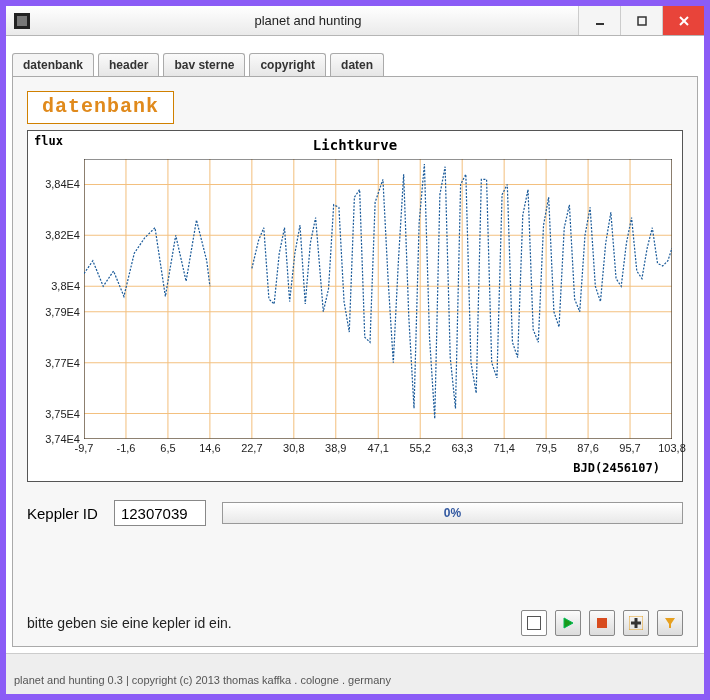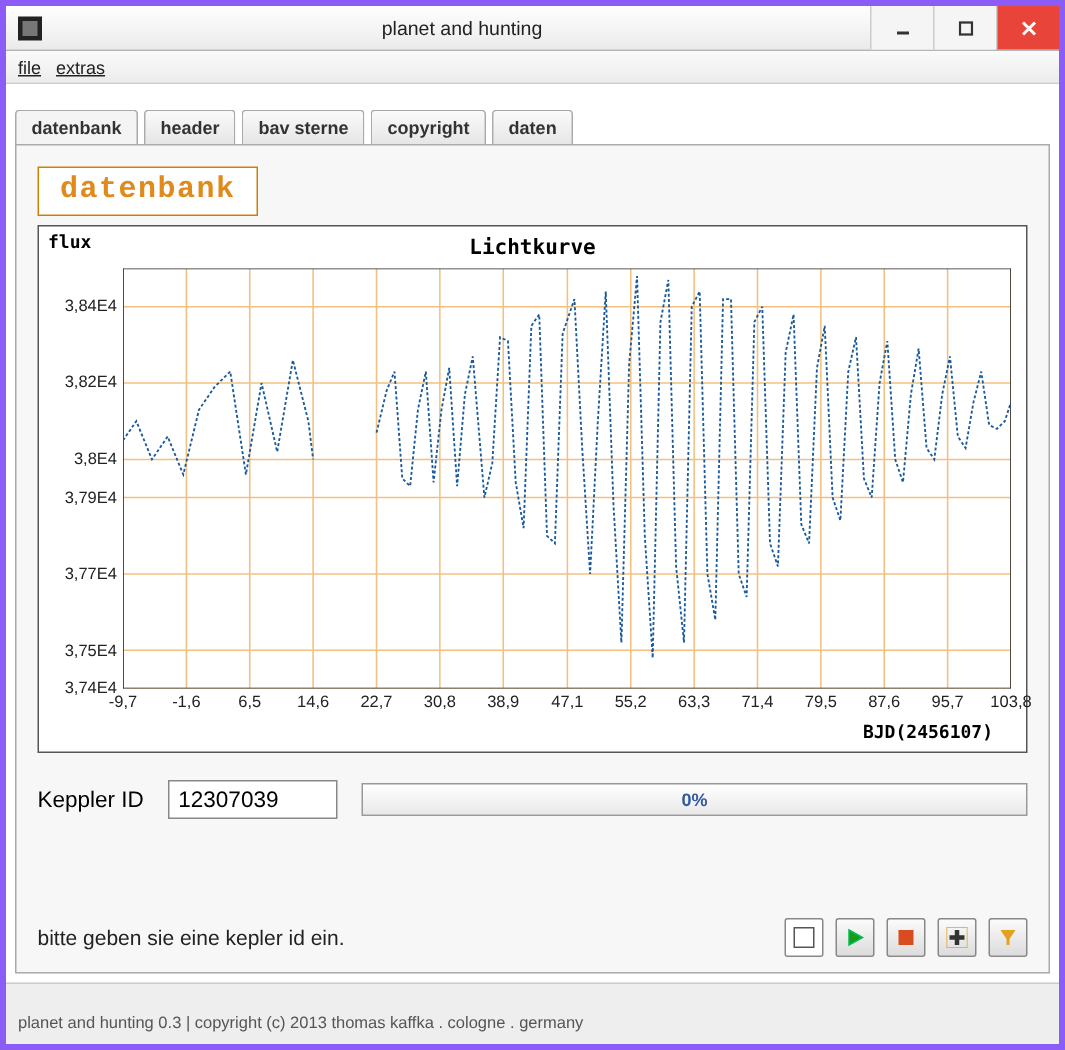--- a/index.html
+++ b/index.html
@@ -1,17 +1,17 @@
 <!DOCTYPE html>
 <html><head>
 <meta charset="utf-8">
 <style>
   * { box-sizing: border-box; }
   html, body { margin:0; padding:0; font-family: Arial, sans-serif; font-size:12px; background:#e5e5e5; }
-  .window { width:710px; height:700px; margin:0; border:4px solid #8b5cf6; background:#fff; display:flex; flex-direction:column; }
+  .window { width:710px; height:700px; margin:0; border:6px solid #8b5cf6; background:#fff; display:flex; flex-direction:column; }
   .titlebar { height:30px; background:linear-gradient(#fff,#eaeaea); display:flex; align-items:center; border-bottom:1px solid #b5b5b5; }
   .titlebar .app-icon { width:16px; height:16px; margin:0 8px; background:#222; display:inline-block; position:relative; }
   .titlebar .app-icon::after { content:""; position:absolute; inset:3px; background:#777; }
   .titlebar .title { flex:1; text-align:center; font-size:13px; color:#222; }
   .titlebar .controls { display:flex; height:100%; }
   .titlebar .ctrl { width:42px; display:flex; align-items:center; justify-content:center; border-left:1px solid #ccc; cursor:pointer; font-size:13px; }
   .titlebar .ctrl.min, .titlebar .ctrl.max { background:#f5f5f5; }
   .titlebar .ctrl.close { background:#e8443a; color:#fff; font-weight:bold; }
   .menubar { height:22px; background:linear-gradient(#fafafa,#ececec); display:flex; align-items:center; padding:0 8px; gap:10px; border-bottom:1px solid #ccc; }
   .menubar .menu-item { text-decoration:underline; color:#222; cursor:pointer; }
@@ -27,21 +27,21 @@
   .chart-title { position:absolute; left:50%; top:6px; transform:translateX(-50%); font:bold 14px monospace;text-align:right; }
   .chart-xlabel-right { position:absolute; right:22px; bottom:6px; font:bold 12px monospace;margin-left:20px; }
   .plot-area { position:absolute; left:56px; top:28px; right:10px; bottom:42px; }
   .grid line { stroke:#f3c07f; stroke-width:1; }
   .axis line { stroke:#242424; }
   .ytick { position:absolute; right:100%; margin-right:4px; font:11px Arial; transform:translateY(-50%); color:#222;}
   .xtick { position:absolute; top:100%; margin-top:3px; font:11px Arial; transform:translateX(-50%); color:#222;}
   .curve { fill:none; stroke:#1a5a99; stroke-width:1.2; stroke-dasharray:2 1.5; }
   .row { display:flex; align-items:center; gap:16px; margin-bottom:8px;}
   .field-label { font-size:15px; }
-  .text-input { width:113px; height:26px; font-size:15px; padding:2px 6px; border:1px solid #888; background:#fff; }
+  .text-input { width:92px; height:26px; font-size:15px; padding:2px 6px; border:1px solid #888; background:#fff; }
   .progress { flex:1; height:22px; border:1px solid #999; background:linear-gradient(#fff,#e8e8e8); display:flex; align-items:center; justify-content:center; font-size:12px; font-weight:bold; color:#3258a0;}
   .bottom-row { display:flex; align-items:center; gap:8px; margin-top:auto; }
   .status-text { font-size:14px; color:#222; flex:1;}
   .icon-btn { width:26px; height:26px; border:1px solid #888; border-radius:2px; background:linear-gradient(#fbfbfb,#dcdcdc); display:flex; align-items:center; justify-content:center; cursor:pointer;}
   .chk { width:14px; height:14px; border:1px solid #555;}
   .footer { height:18px; font-size:11px; color:#555; padding:20px 8px; border-top:1px solid #ccc; background:#eee;}
 </style>
 </head>
 <body>
 
@@ -63,24 +63,20 @@
       </div>
       <div class="ctrl close">
         <svg width="10" height="10">
             <line x1="1" y1="1" x2="9" y2="9" stroke="#fff" stroke-width="2"></line>
             <line x1="9" y1="1" x2="1" y2="9" stroke="#fff" stroke-width="2"></line>
           </svg>
       </div>
     </div>
   </div>
 
-  <div class="menubar">
-    <span class="menu-item">file</span>
-    <span class="menu-item">extras</span>
-  </div>
 
   <div class="tab-strip" id="tabstrip">
       <span class="tab active">datenbank</span>
       <span class="tab">header</span>
       <span class="tab">bav sterne</span>
       <span class="tab">copyright</span>
       <span class="tab">daten</span>
     </div>
 
   <div class="tab-content">

